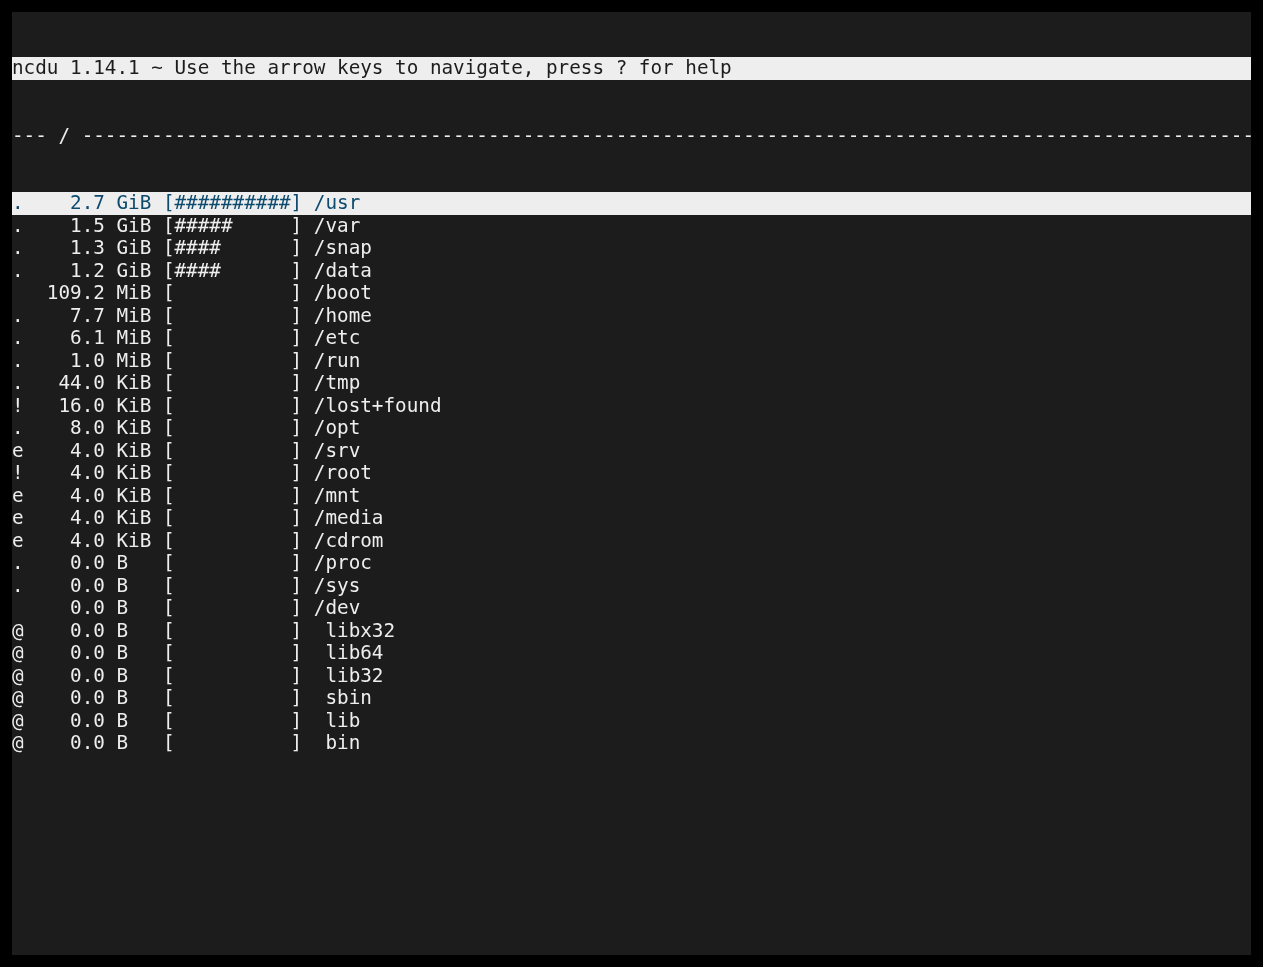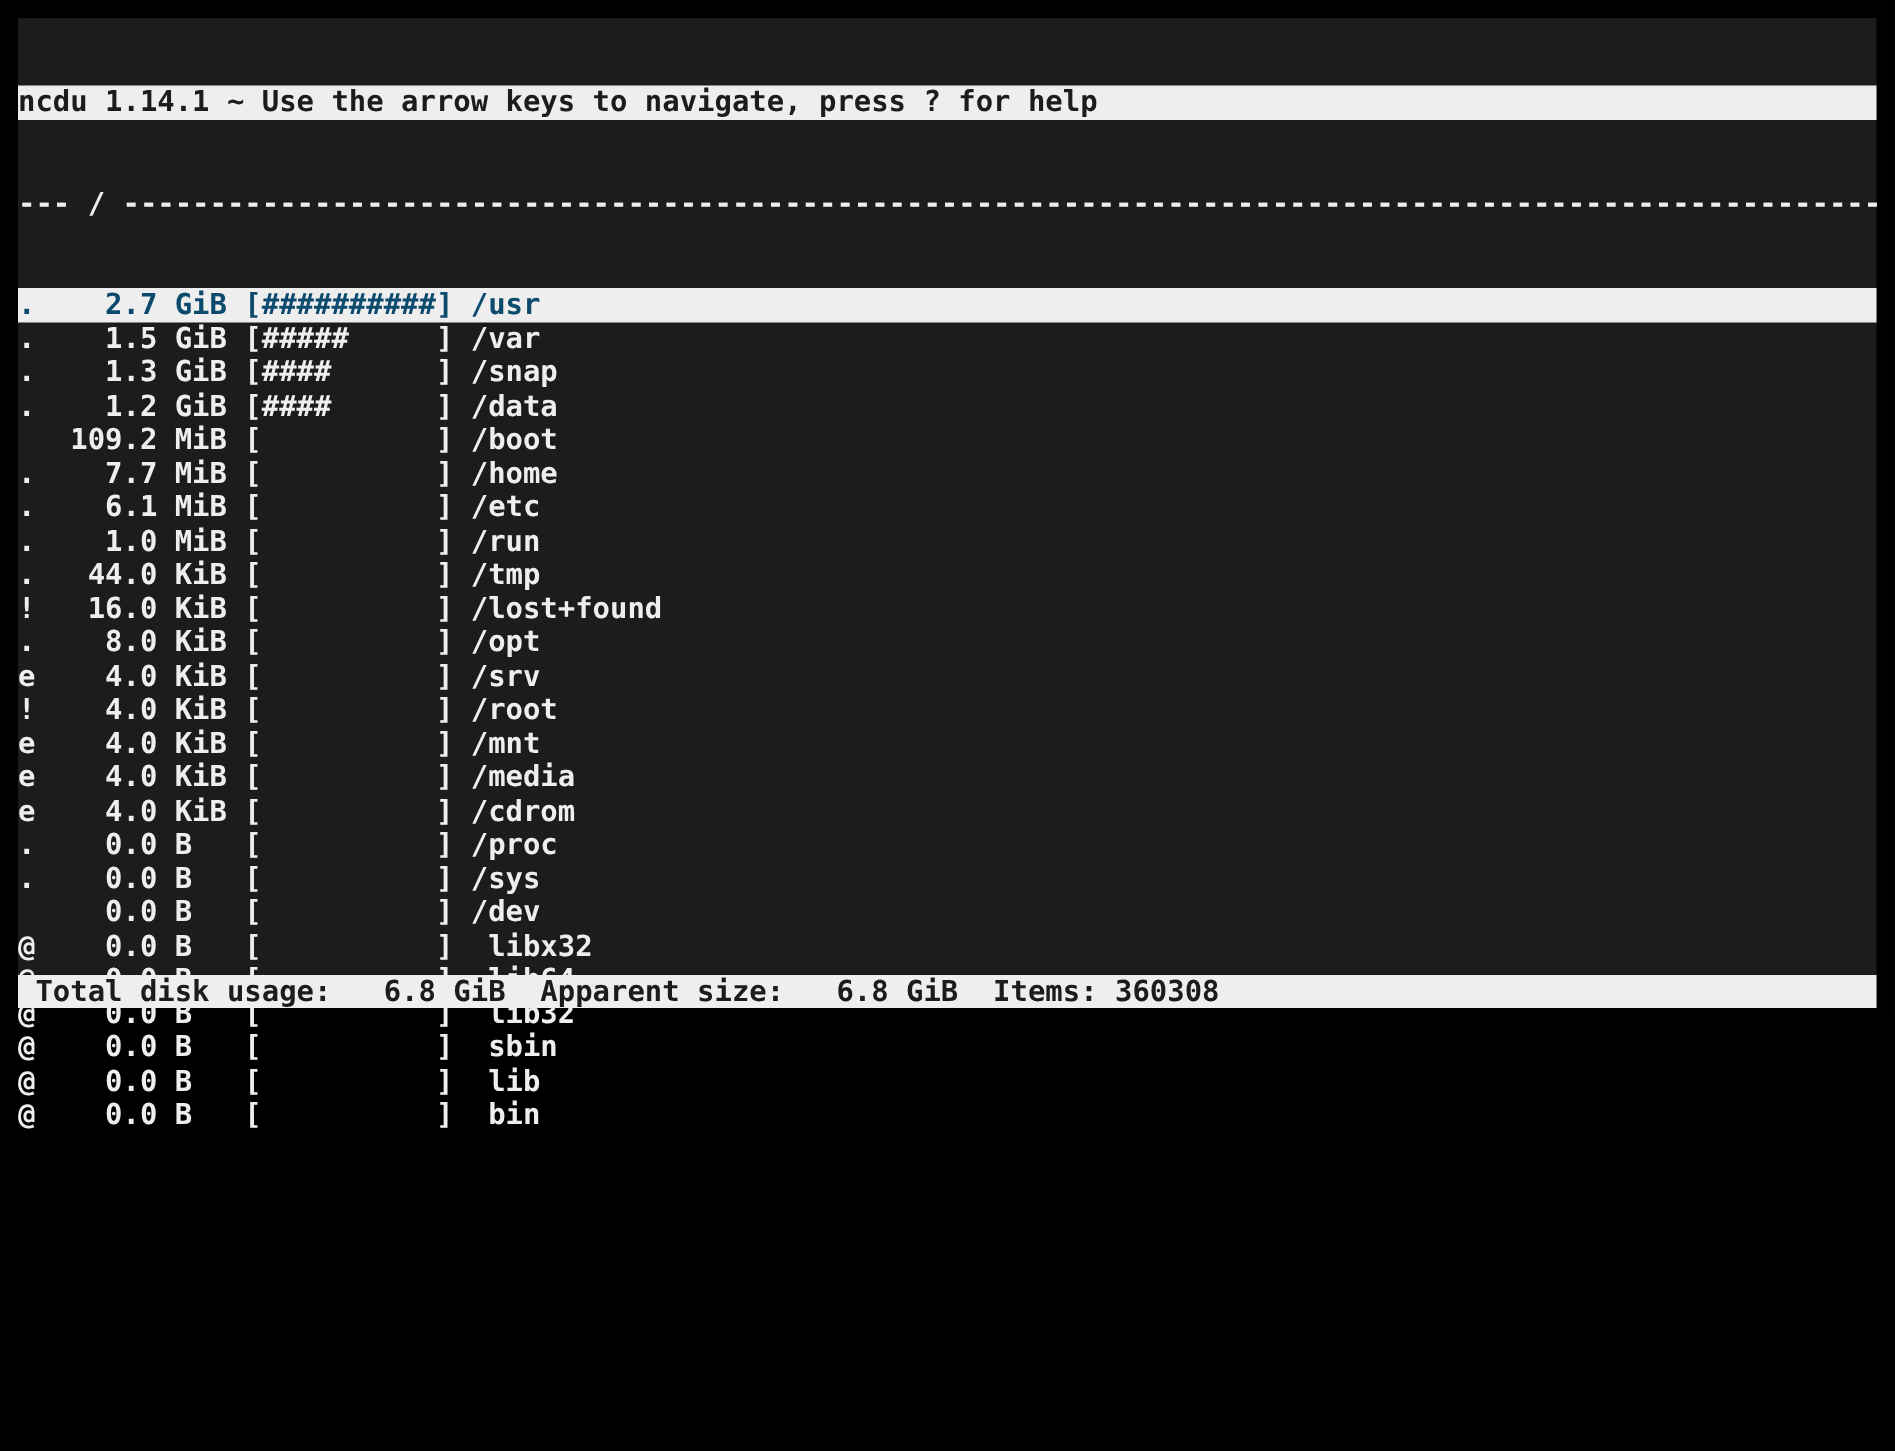--- a/index.html
+++ b/index.html
@@ -12,25 +12,24 @@
   }
   .terminal {
     font-family: "DejaVu Sans Mono", "Liberation Mono", "Consolas", monospace;
     font-size: 19.3px;
     line-height: 22.5px;
     letter-spacing: 0px;
     white-space: pre;
     background: #1c1c1c;
     color: #eeeeee;
     width: 1239px;
-    height: 660px;
+    height: 943px;
     margin: 12px;
     box-sizing: border-box;
     position: relative;
-    font-weight: bold;
   }
   .row {
     height: 22.5px;
     display: block;
     padding: 0;
   }
   .inverse {
     background: #eeeeee;
     color: #1c1c1c;
   }
@@ -49,14 +48,13 @@
     white-space: pre;
   }
 </style>
 </head>
 <body>
 
 <div class="terminal">
   <div class="row inverse" id="header-row">ncdu 1.14.1 ~ Use the arrow keys to navigate, press ? for help                                             </div>
   <div class="row" id="path-row">--- / -----------------------------------------------------------------------------------------------------</div>
   <div id="entries"><div class="row selected">.    2.7 GiB [##########] /usr                                                                             </div><div class="row">.    1.5 GiB [#####     ] /var</div><div class="row">.    1.3 GiB [####      ] /snap</div><div class="row">.    1.2 GiB [####      ] /data</div><div class="row">   109.2 MiB [          ] /boot</div><div class="row">.    7.7 MiB [          ] /home</div><div class="row">.    6.1 MiB [          ] /etc</div><div class="row">.    1.0 MiB [          ] /run</div><div class="row">.   44.0 KiB [          ] /tmp</div><div class="row">!   16.0 KiB [          ] /lost+found</div><div class="row">.    8.0 KiB [          ] /opt</div><div class="row">e    4.0 KiB [          ] /srv</div><div class="row">!    4.0 KiB [          ] /root</div><div class="row">e    4.0 KiB [          ] /mnt</div><div class="row">e    4.0 KiB [          ] /media</div><div class="row">e    4.0 KiB [          ] /cdrom</div><div class="row">.    0.0 B   [          ] /proc</div><div class="row">.    0.0 B   [          ] /sys</div><div class="row">     0.0 B   [          ] /dev</div><div class="row">@    0.0 B   [          ]  libx32</div><div class="row">@    0.0 B   [          ]  lib64</div><div class="row">@    0.0 B   [          ]  lib32</div><div class="row">@    0.0 B   [          ]  sbin</div><div class="row">@    0.0 B   [          ]  lib</div><div class="row">@    0.0 B   [          ]  bin</div></div>
-  <div class="footer" id="footer-row"> Total disk usage:   6.8 GiB  Apparent size:   6.8 GiB  Items: 360308                                      </div>
 </div>
 
 </body></html>

